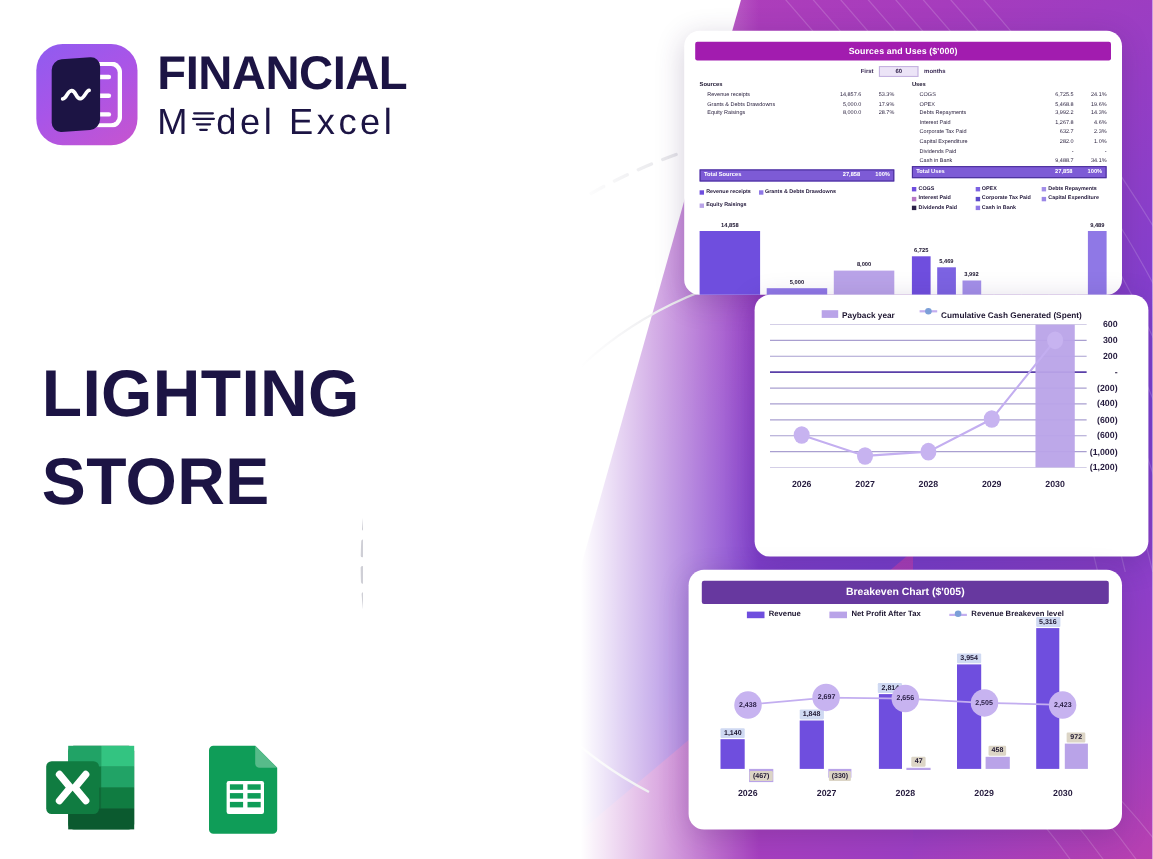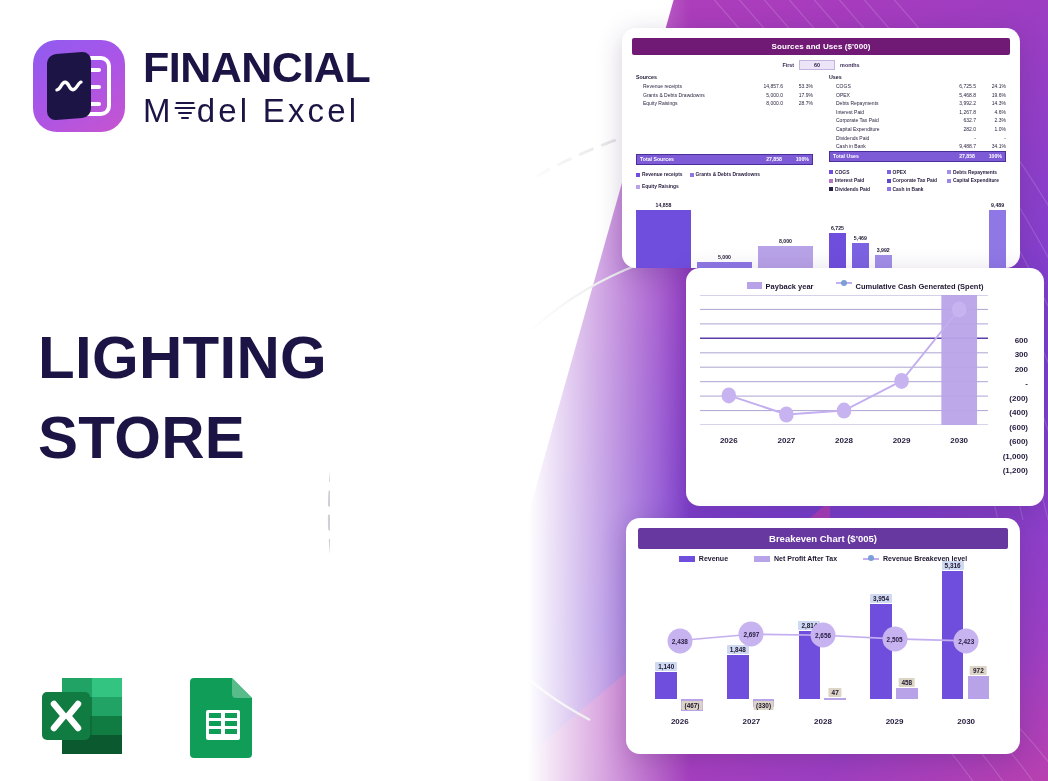--- a/index.html
+++ b/index.html
@@ -99,21 +99,21 @@
     z-index: 10; overflow: hidden;
   }
   #card-sources { left: 622px; top: 28px;  width: 398px; height: 240px; padding: 10px 10px 6px; }
   #card-payback { left: 686px; top: 268px; width: 358px; height: 238px; padding: 9px 10px 6px; }
   #card-breakeven { left: 626px; top: 518px; width: 394px; height: 236px; padding: 10px 12px 6px; }
 
   .chart-title {
     background: #6b3fa0; color: #ffffff; text-align: center;
     font-weight: 700; border-radius: 2px;
   }
-  #card-sources .chart-title { font-size: 8px; padding: 4px 0; letter-spacing: .1px; background: #701a75; }
+  #card-sources .chart-title { font-size: 8px; padding: 4px 0; letter-spacing: .1px; background: #a21caf; }
   #card-payback .chart-title { font-size: 10.5px; padding: 6px 0; letter-spacing: .1px; background: #67389f; }
   #card-breakeven .chart-title { font-size: 9.5px; padding: 5px 0; background: #67389f; }
 
   
   .su-input-row {
     display: flex; justify-content: center; align-items: center; gap: 5px;
     font-size: 5.4px; font-weight: 700; color: #3a2a55; margin: 5px 0 4px;
   }
   .su-input-box {
     background: #ece4f7; border: .5px solid #c5b3e0; width: 36px; text-align: center;
@@ -148,21 +148,21 @@
   .bar { width: 100%; }
 
   
   .pb-legend { display: flex; justify-content: center; align-items: center; gap: 22px; margin: 5px 0 4px; font-size: 7.5px; font-weight: 700; color: #1d1530; }
   .pb-legend .li { display: flex; gap: 4px; }
   .pb-legend .sw-bar { width: 15px; height: 7px; background: #b9a3e8; }
   .pb-legend .sw-line { width: 16px; height: 2px; background: #c3aef0; position: relative; }
   .pb-legend .sw-line::after { content:""; position:absolute; left:5px; top:-2.2px; width:6px; height:6px; border-radius:50%; background:#7c9fd8; }
   .pb-plot { position: relative; height: 150px; margin: 0 4px; }
   .pb-ylabels { position: absolute; right: 0; top: 0; width: 40px; height: 130px; }
-  .pb-ylabels span { position: absolute; right: 2px; font-size: 8px; font-weight: 700; color: #241a3d; transform: translateY(-50%); margin-top: 45px; }
+  .pb-ylabels span { position: absolute; right: 14px; font-size: 8px; font-weight: 700; color: #241a3d; transform: translateY(-50%); }
   .pb-xlabels { position: absolute; left: 0; bottom: 0; width: calc(100% - 42px); display: flex; }
   .pb-xlabels span { flex: 1; text-align: center; font-size: 8px; font-weight: 700; color: #241a3d; }
 
   
   .be-legend { display: flex; justify-content: center; align-items: center; gap: 26px; margin: 6px 0 2px; font-size: 7px; font-weight: 700; color: #1d1530; }
   .be-legend .li { display: flex; align-items: center; gap: 4px; }
   .be-legend .sw-bar { width: 16px; height: 6px; }
   .be-legend .sw-line { width: 16px; height: 2px; background: #c3aef0; position: relative; }
   .be-legend .sw-line::after { content:""; position:absolute; left:5px; top:-2.2px; width:6px; height:6px; border-radius:50%; background:#7c9fd8; }
   .be-plot { position: relative; height: 150px; margin: 2px 6px 0; }

